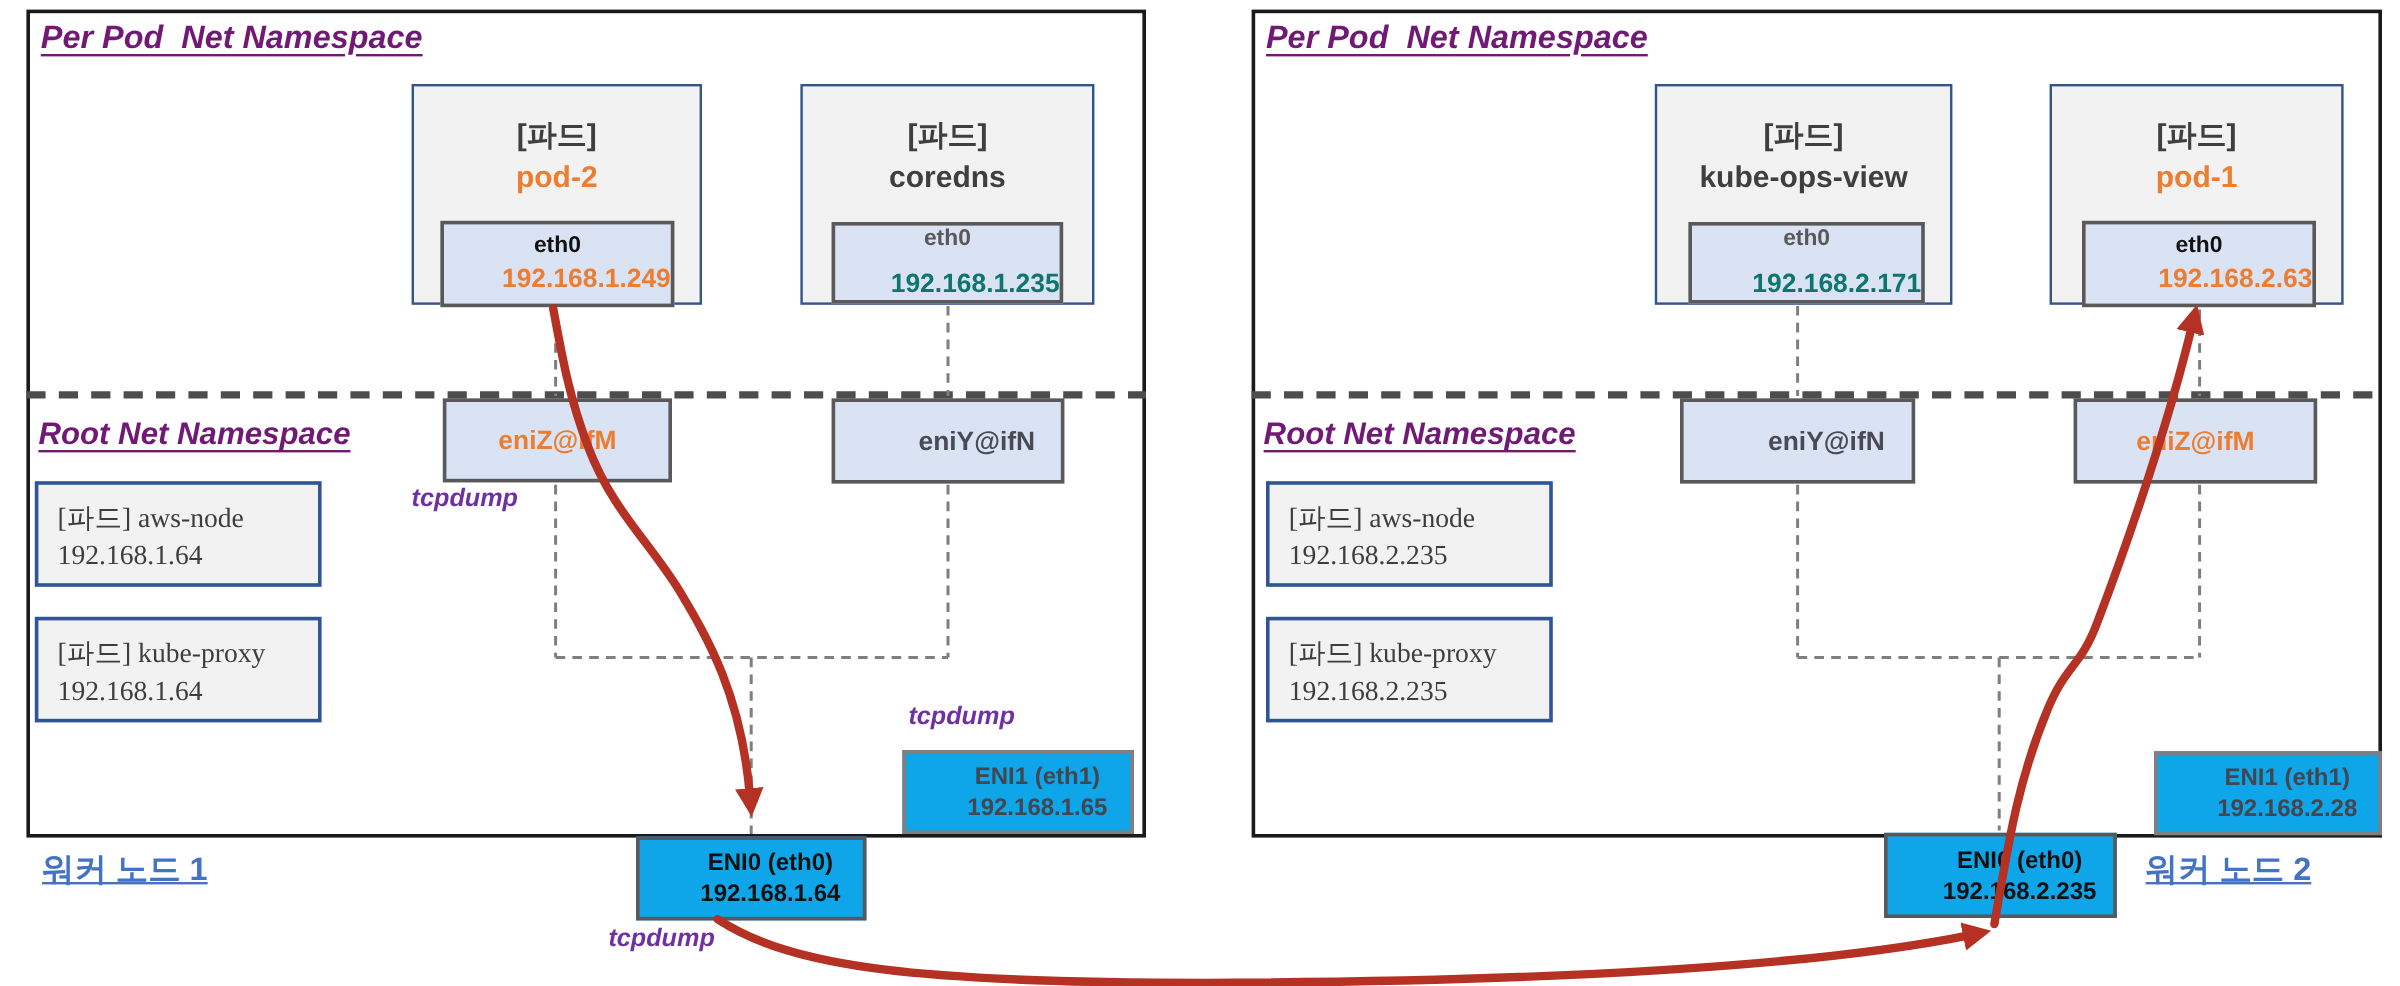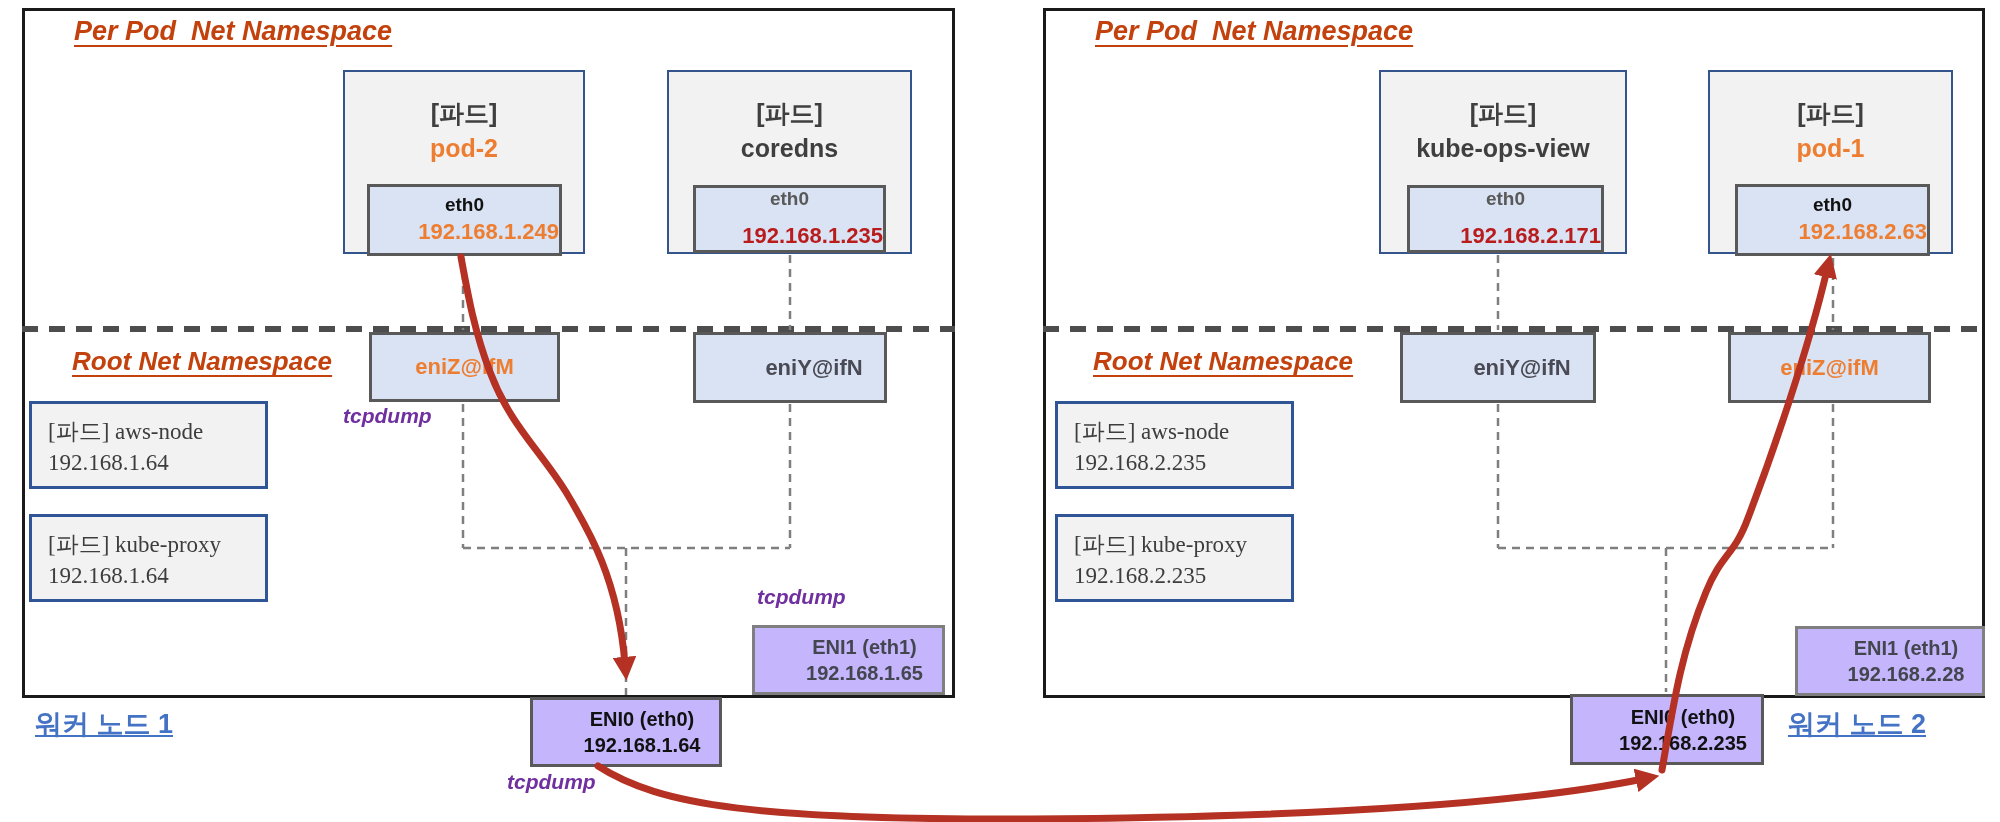--- a/index.html
+++ b/index.html
@@ -4,54 +4,54 @@
 <style>
   html,body{margin:0;padding:0;background:#ffffff;}
   #canvas{position:relative;width:2000px;height:822px;background:#ffffff;overflow:hidden;
           font-family:"Liberation Sans","DejaVu Sans",sans-serif;}
   .abs{position:absolute;box-sizing:border-box;}
 
   
   .node-box{border:3px solid #1a1a1a;background:#ffffff;}
 
   
-  .ns-title{font-size:27px;font-weight:bold;font-style:italic;color:#c2410c;
-            text-decoration:underline;text-underline-offset:5px;white-space:pre;margin-left:40px;}
+  .ns-title{font-size:27px;font-weight:bold;font-style:italic;color:#701a75;
+            text-decoration:underline;text-underline-offset:5px;white-space:pre;}
   .root-title{font-size:26px;}
 
   
   .pod-box{background:#f2f2f2;border:2px solid #34558b;text-align:center;padding-top:24px;
            font-size:25px;line-height:1.4;color:#3f3f3f;font-weight:600;}
   .pod-name-accent{color:#ed7d31;}
   .pod-name-plain{color:#3f3f3f;}
 
   
   .if-box{background:#dae3f3;border:3px solid #595959;text-align:center;z-index:6;
           display:flex;flex-direction:column;justify-content:center;line-height:1.3;}
   .if-name{font-size:19px;font-weight:600;}
   .if-ip{font-size:22px;font-weight:600;text-align:right;}
   .io-accent .if-name{color:#111;}
   .io-accent .if-ip{color:#ed7d31;}
   .io-muted .if-name{color:#595959;}
-  .io-muted .if-ip{color:#b91c1c;margin-top:10px;}
+  .io-muted .if-ip{color:#0f766e;margin-top:10px;}
 
   
   .veth-box{background:#dae3f3;border:3px solid #595959;text-align:center;z-index:5;
             display:flex;align-items:center;justify-content:center;
             font-size:22px;font-weight:600;}
   .veth-accent{color:#ed7d31;}
   .veth-plain{color:#4a4a55;padding-left:48px;}
 
   
   .hostpod-box{background:#f2f2f2;border:3px solid #2f5597;color:#3d3d3d;
                font-family:"Liberation Serif","DejaVu Serif",serif;font-size:23px;
                line-height:1.35;padding:12px 0 0 16px;}
 
   
-  .eni-box{background:#c4b5fd;text-align:center;z-index:7;
+  .eni-box{background:#0ea5e9;text-align:center;z-index:7;
            display:flex;flex-direction:column;justify-content:center;line-height:1.3;padding-left:32px;}
   .eni-muted{border:3px solid #7f7f7f;color:#44464f;font-size:20px;font-weight:600;}
   .eni-strong{border:3px solid #595959;color:#111;font-size:20px;font-weight:700;}
 
   
   .worker-label{font-size:27px;font-weight:bold;color:#4472c4;z-index:8;text-decoration:underline;}
   .tcpdump{font-size:21px;font-weight:bold;font-style:italic;color:#7030a0;z-index:9;}
 
   
   #overlay{position:absolute;left:0;top:0;z-index:10;pointer-events:none;}

